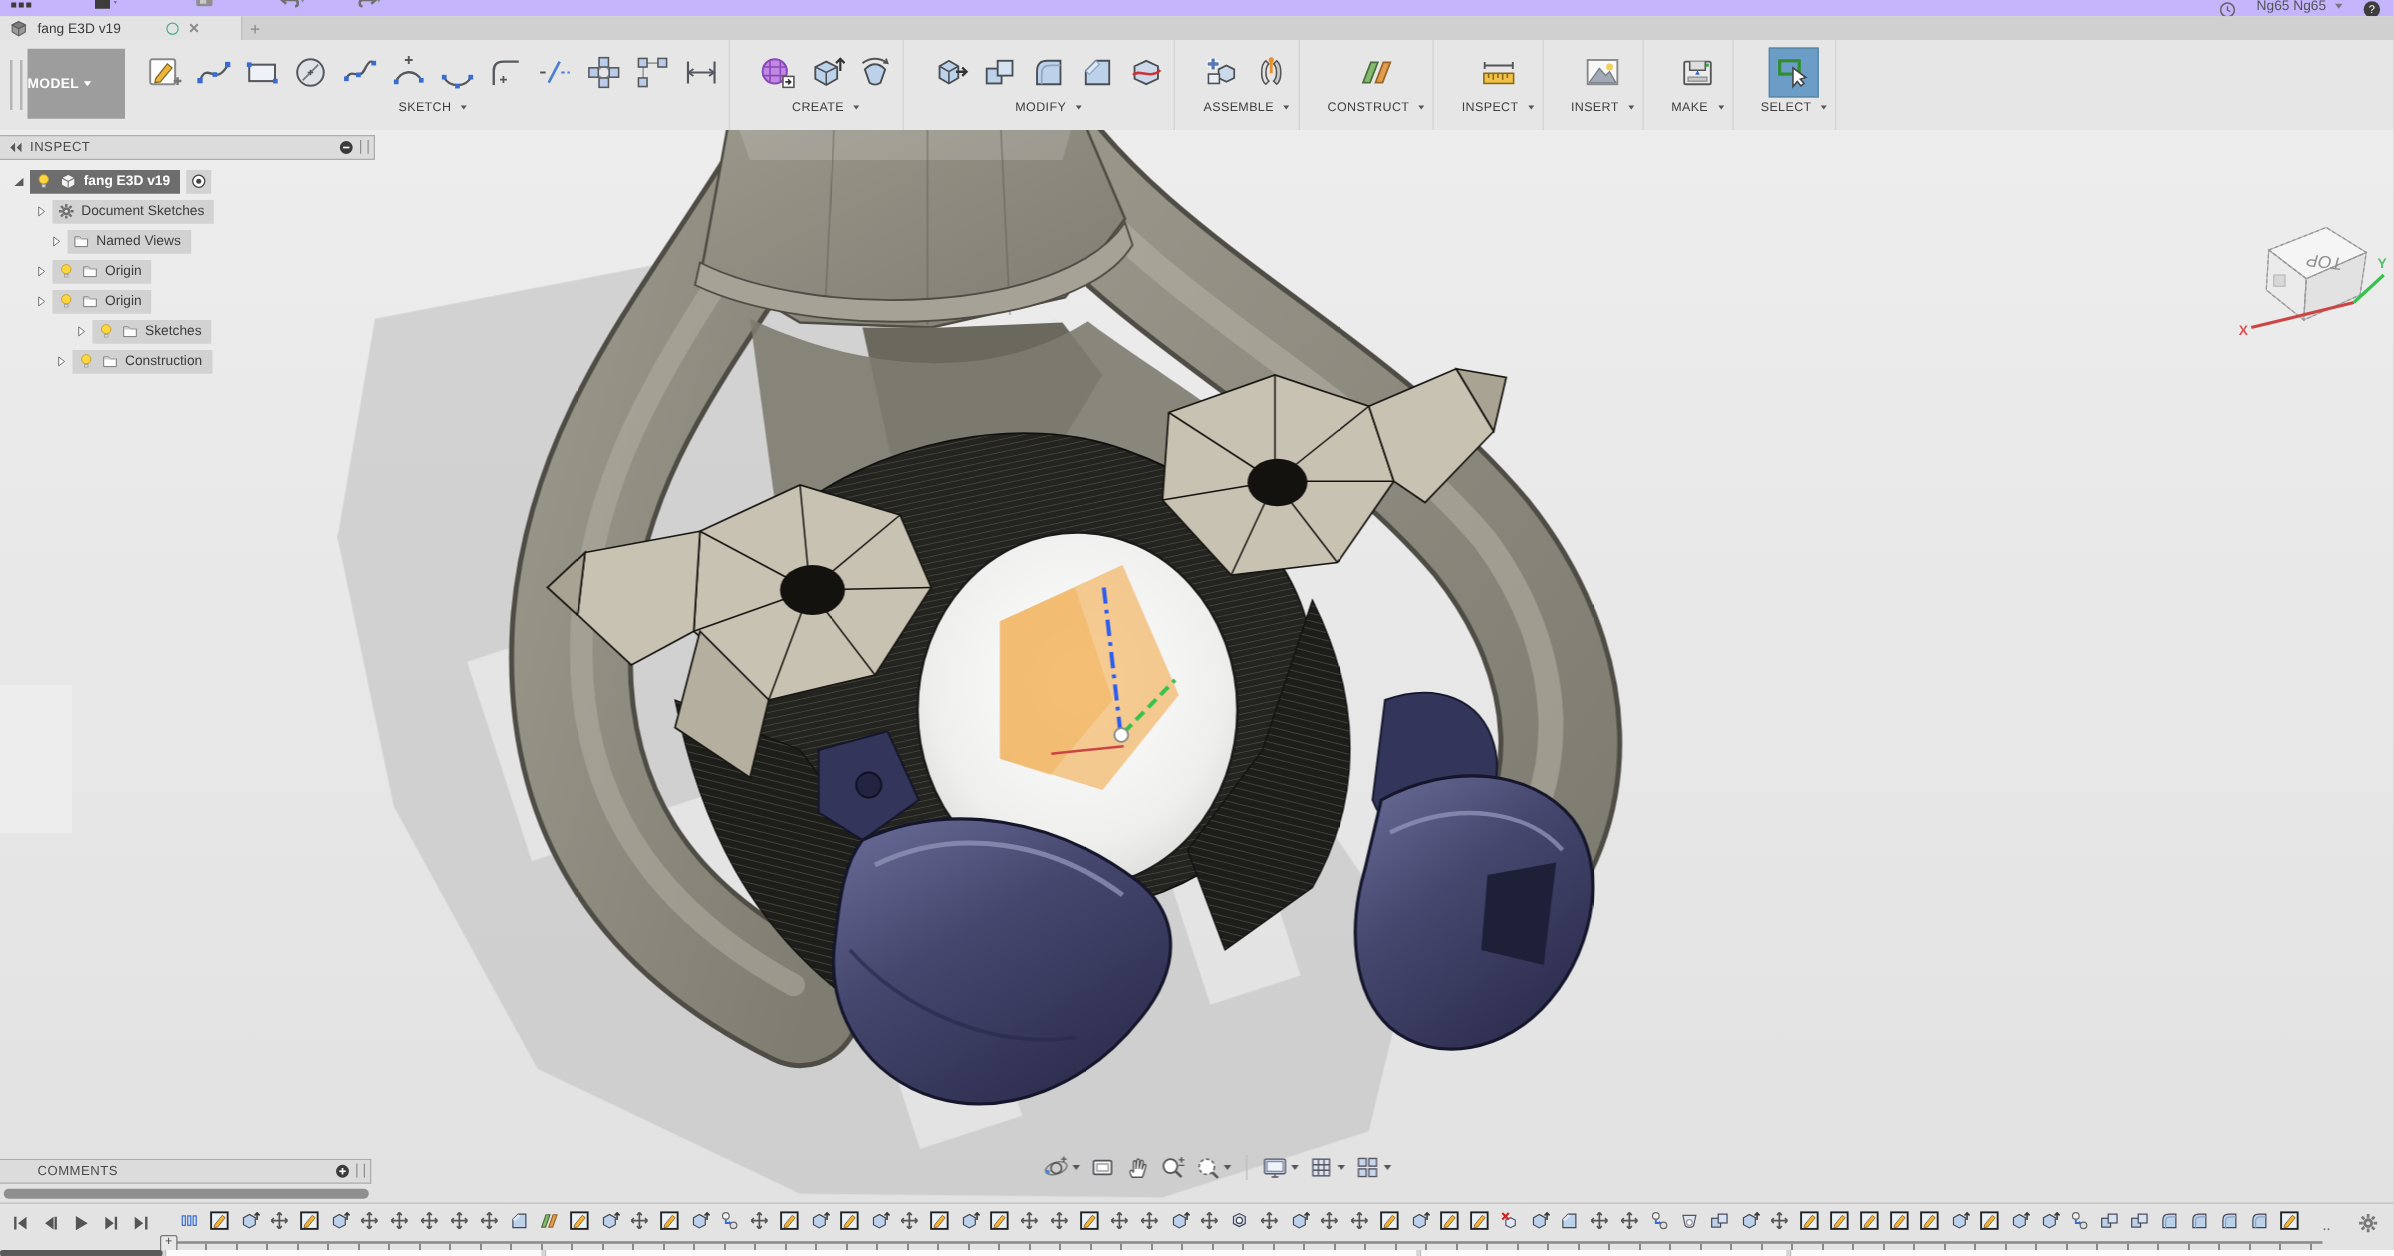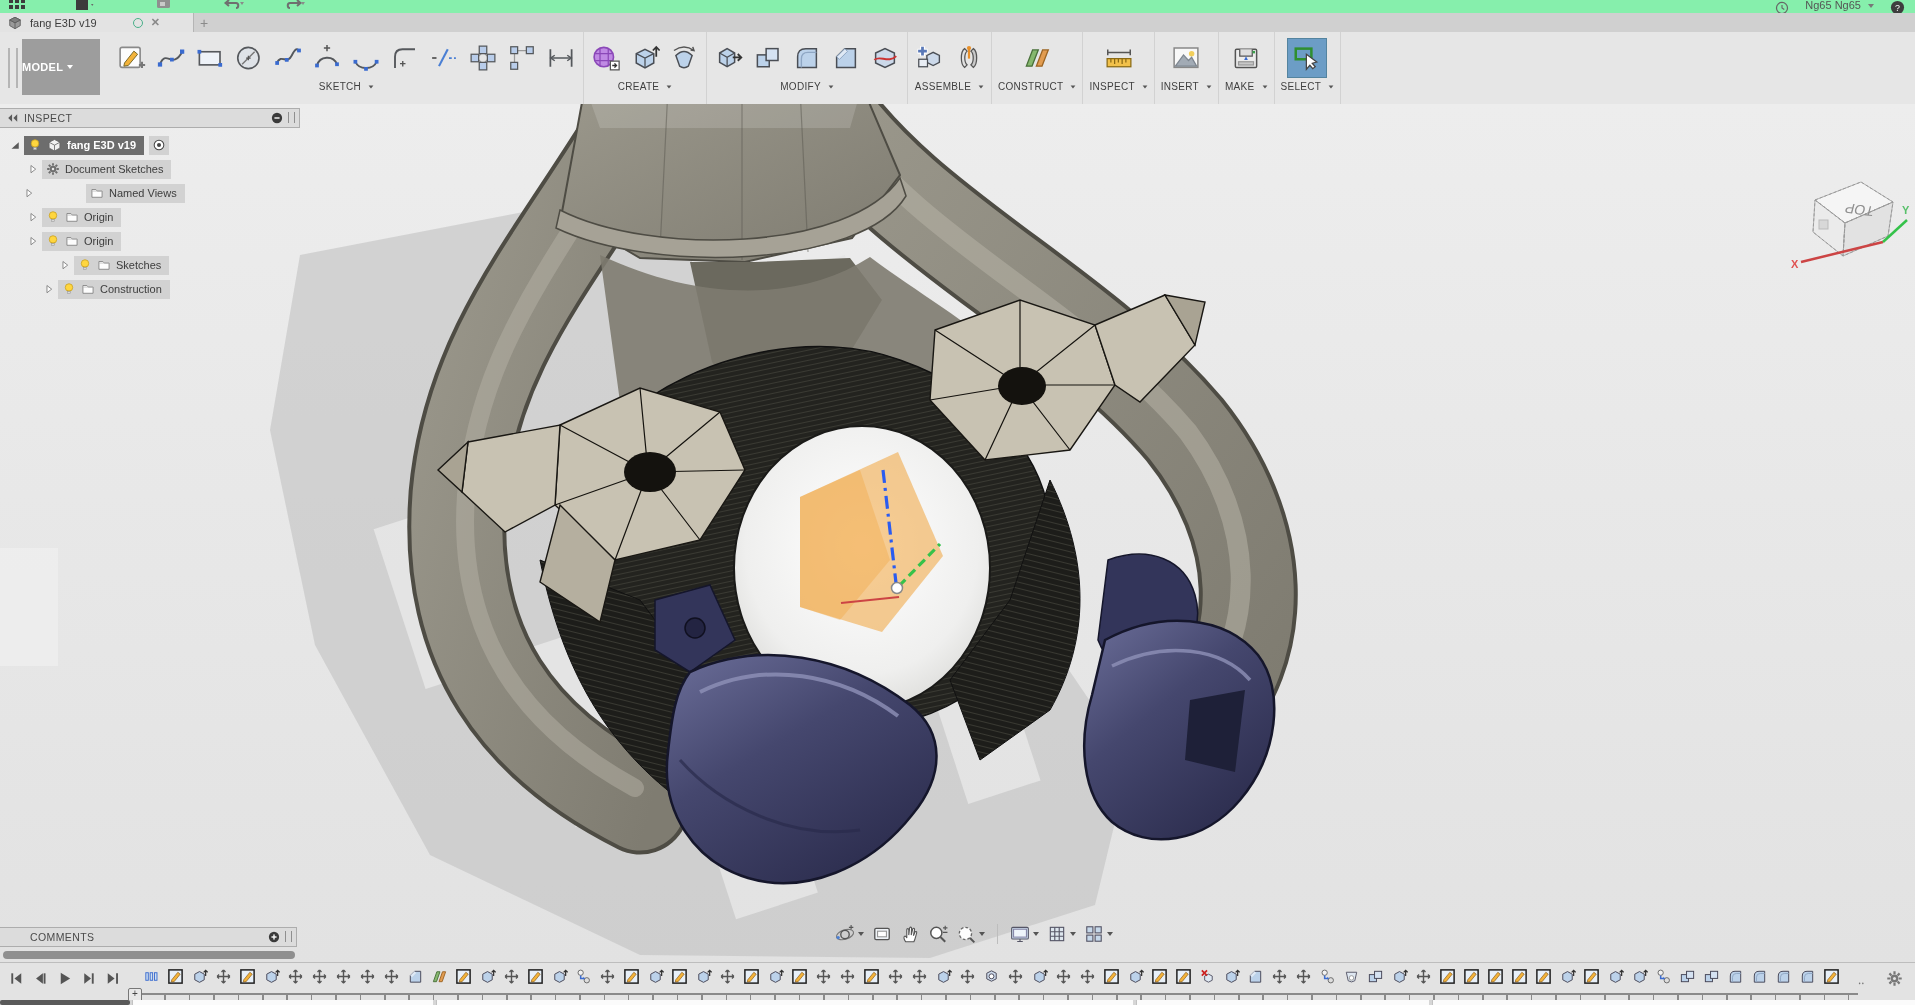--- a/index.html
+++ b/index.html
@@ -3,22 +3,22 @@
 <meta charset="utf-8">
 <style>
   html,body{margin:0;padding:0;background:#b0b0b0;}
   #screen{position:relative;width:1915px;height:1005px;overflow:hidden;
     font-family:"Liberation Sans", sans-serif;background:#e9e9e9;
     -webkit-font-smoothing:antialiased;}
   svg{display:block}
   .ni{pointer-events:none}
 
   
-  #topbar{position:absolute;left:0;top:0;width:100%;height:13px;background:#86efac;
-    overflow:hidden;display:flex;align-items:center;}
+  #topbar{position:absolute;left:0;top:0;width:100%;height:13px;background:#c4b5fd;
+    overflow:hidden;display:flex;align-items:flex-end;}
   #topbar .ticons{display:flex;gap:22px;margin-left:8px;margin-top:1px;align-items:flex-start;}
   #topbar .right{position:absolute;right:10px;top:0;display:flex;gap:16px;align-items:flex-start;
     font-size:11px;color:#555;}
   #topbar .uname{margin-top:-1px;}
 
   
   #tabbar{position:absolute;left:0;top:13px;width:100%;height:19px;background:#d0d0d0;
     border-bottom:1px solid #b9b9b9;}
   #tab-active{position:absolute;left:0;top:0;width:193px;height:19px;background:#e3e3e3;
     border-right:1px solid #b5b5b5;display:flex;align-items:center;}
@@ -28,21 +28,21 @@
   #tab-new{position:absolute;left:200px;top:2px;font-size:14px;color:#8a8a8a;}
 
   
   #toolbar{position:absolute;left:0;top:32px;width:100%;height:72px;background:#e6e6e6;
     border-bottom:1px solid #c2c2c2;display:flex;align-items:stretch;}
   #model-grip{width:6px;margin:16px 2px 16px 8px;border-left:2px solid #b5b5b5;border-right:2px solid #b5b5b5;}
   #model-btn{margin:7px 10px 9px 2px;width:78px;background:#9d9d9d;color:#fff;
     display:flex;align-items:center;font-size:11px;font-weight:bold;letter-spacing:.3px;}
   .caret{display:inline-block;width:0;height:0;border-left:3.5px solid transparent;
     border-right:3.5px solid transparent;border-top:4px solid currentColor;margin-left:4px;vertical-align:middle;}
-  #tb-groups{display:flex;flex:1;}
+  #tb-groups{display:flex;flex:1;gap:16px;}
   .tb-group{display:flex;flex-direction:column;align-items:center;justify-content:flex-start;
     border-right:1px solid #d2d2d2;padding:2px 6px 0 6px;}
   .tb-icons{display:flex;align-items:center;gap:7px;height:48px;}
   .tb-btn{width:32px;height:38px;display:flex;align-items:center;justify-content:center;}
   .tb-btn.sel{width:40px;height:40px;background:#6c9dc6;border:1px solid #54849f;box-sizing:border-box;}
   .tb-label{font-size:10px;color:#3f3f3f;letter-spacing:.3px;white-space:nowrap;margin-top:-1px;}
   .tb-label .caret{border-top-color:#555;transform:scale(.8);}
 
   
   #viewport{position:absolute;left:0;top:104px;width:1915px;height:858px;
@@ -622,21 +622,21 @@
                 <circle cx="9" cy="9" r="4.2" fill="#6f6f6f"></circle>
                 <g stroke="#6f6f6f" stroke-width="2.4">
                   <path d="M9 1.5 v3 M9 13.5 v3 M1.5 9 h3 M13.5 9 h3 M3.6 3.6 l2.2 2.2 M12.2 12.2 l2.2 2.2 M14.4 3.6 l-2.2 2.2 M5.8 12.2 L3.6 14.4"></path>
                 </g>
                 <circle cx="9" cy="9" r="1.6" fill="#e8e8e8"></circle>
               </svg>
             </span>
             <span class="lbl">Document Sketches</span>
           </span>
         </div>
-        <div class="br-row" style="padding-left: 20px; gap: 48px;">
+        <div class="br-row" style="padding-left: 36px;">
           <span class="br-tri">
             <svg viewBox="0 0 18 18" width="13" height="13">
               <path d="M5.5 3.5 L12 8.5 L5.5 13.5 Z" fill="#fdfdfd" stroke="#666"></path>
             </svg>
           </span>
           <span class="br-chip">
             <span>
               <svg viewBox="0 0 18 18" width="14" height="14">
                 <path d="M2.5 4.5 h5 l1.8 2 h6.2 v8 H2.5 Z" fill="#fdfdfd" stroke="#777"></path>
                 <path d="M2.5 6.5 h13" stroke="#bbb"></path>

